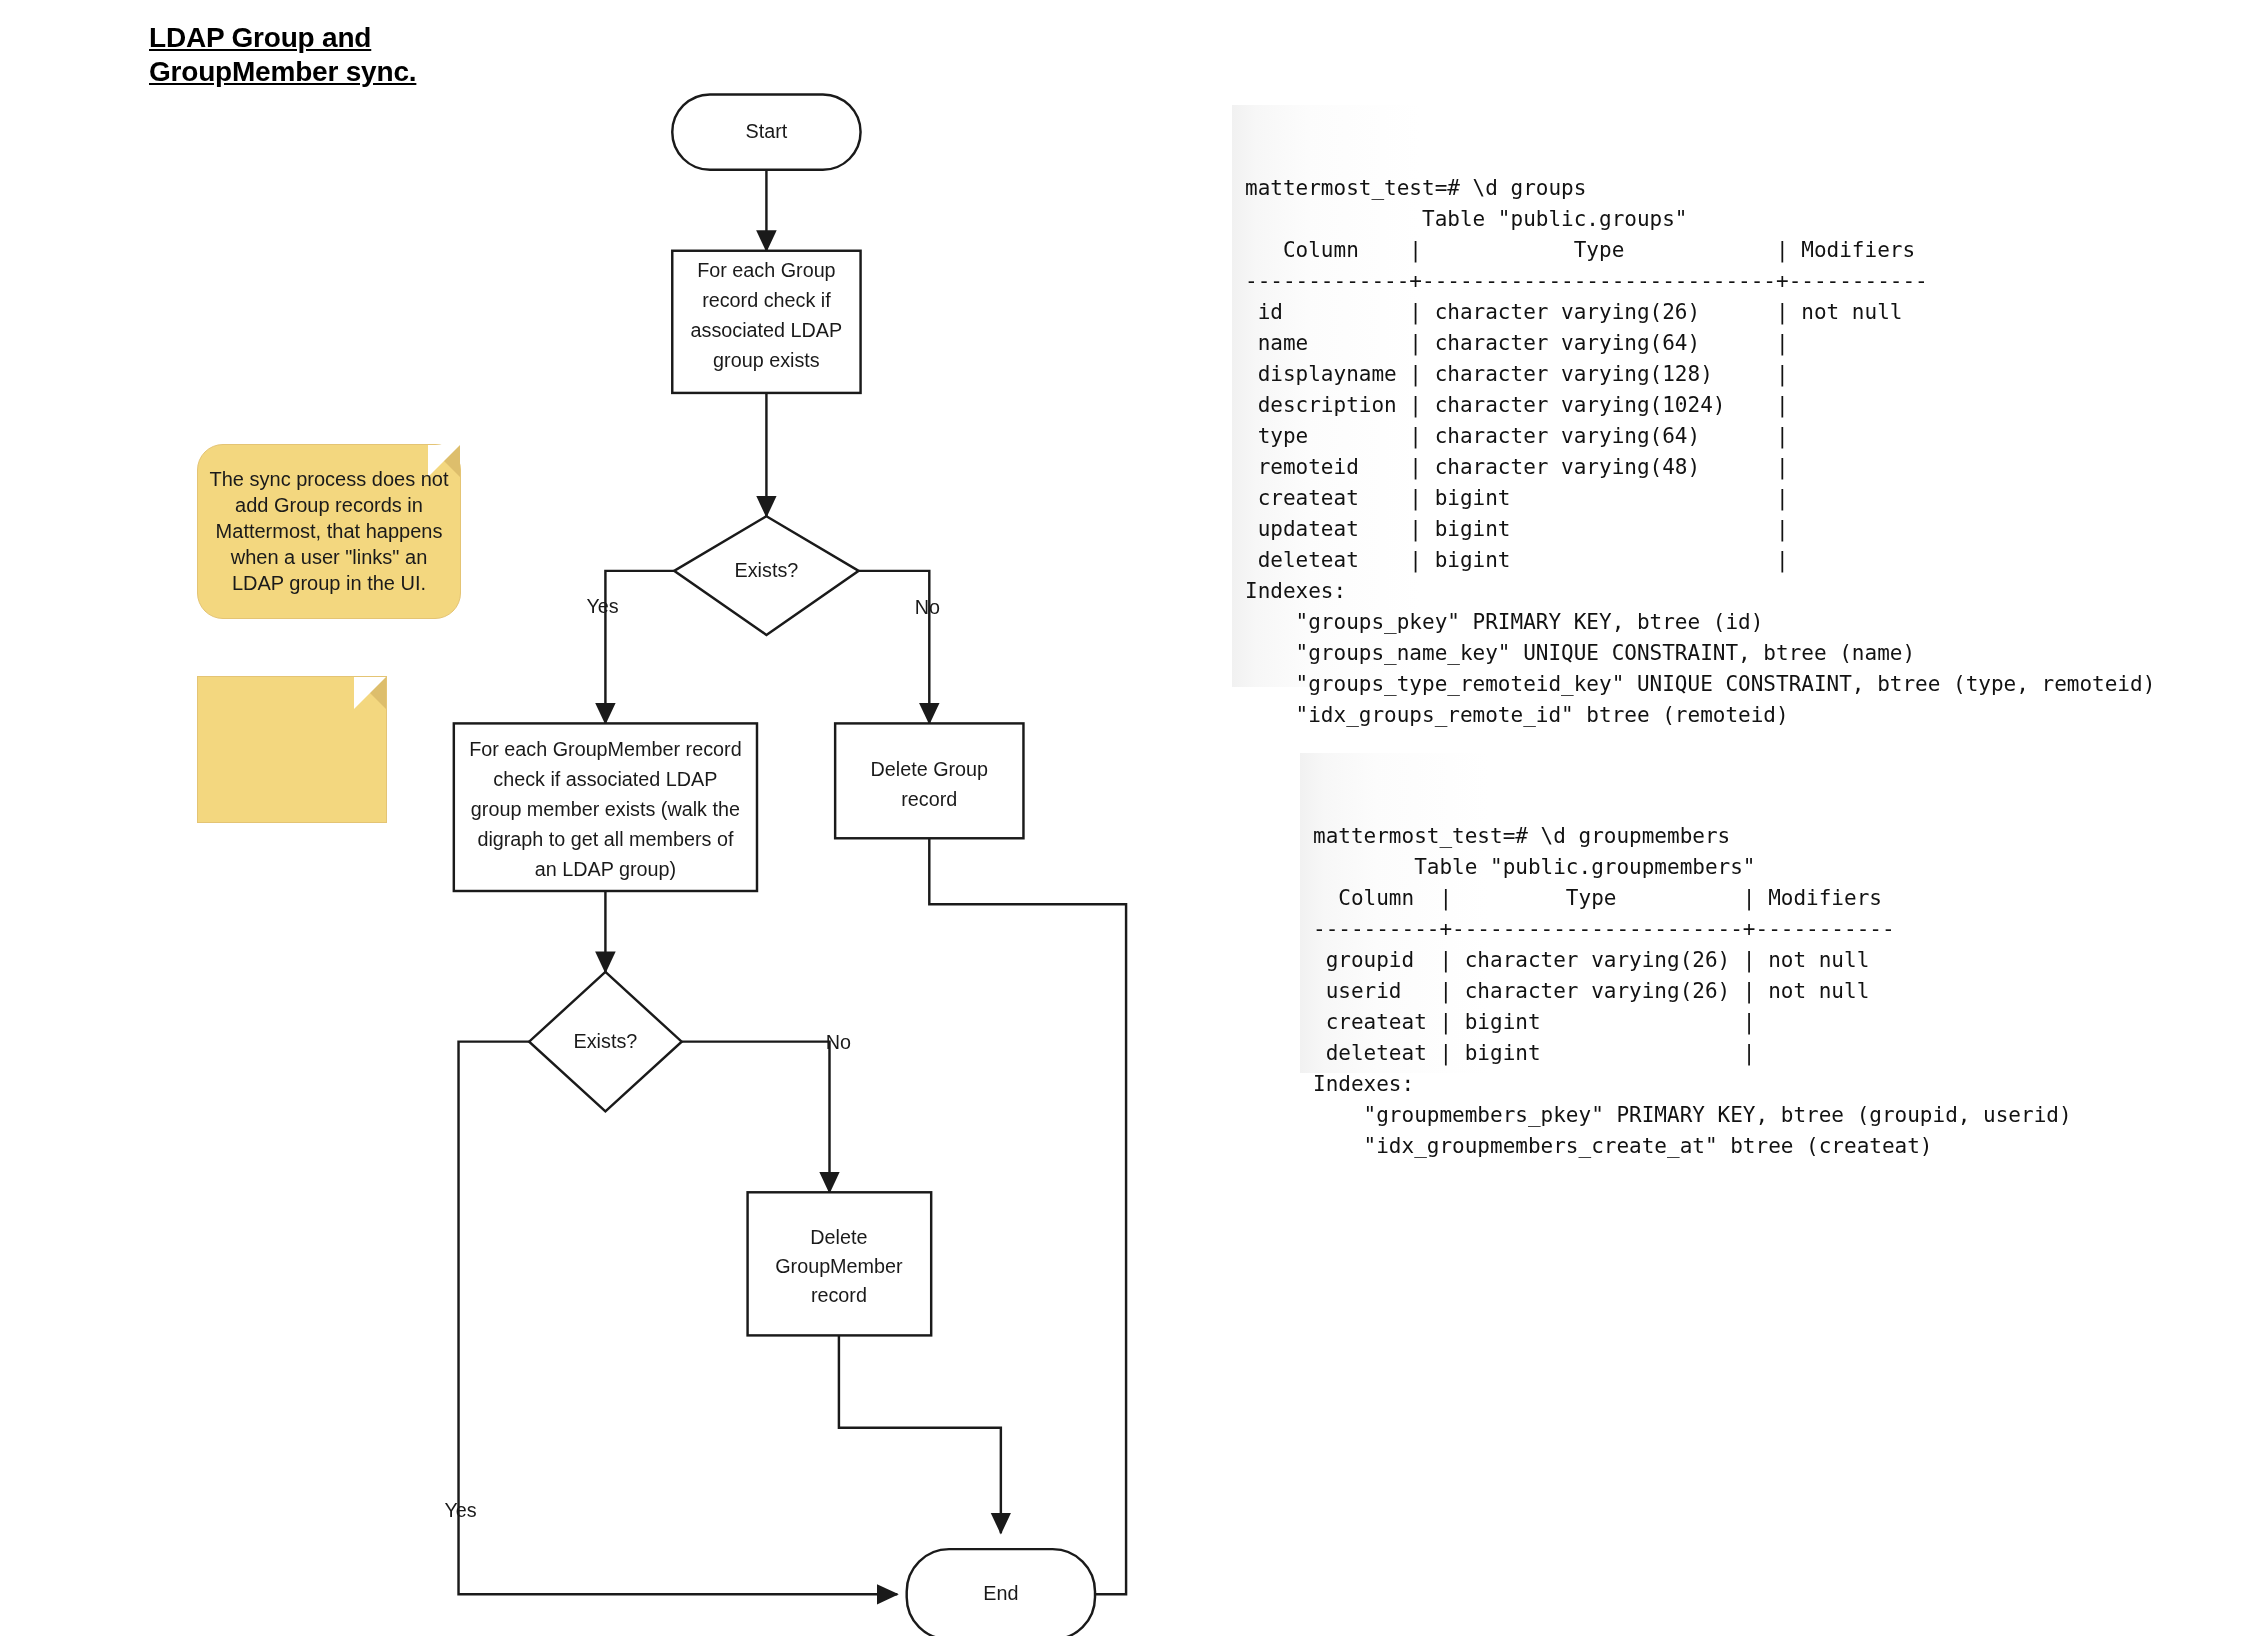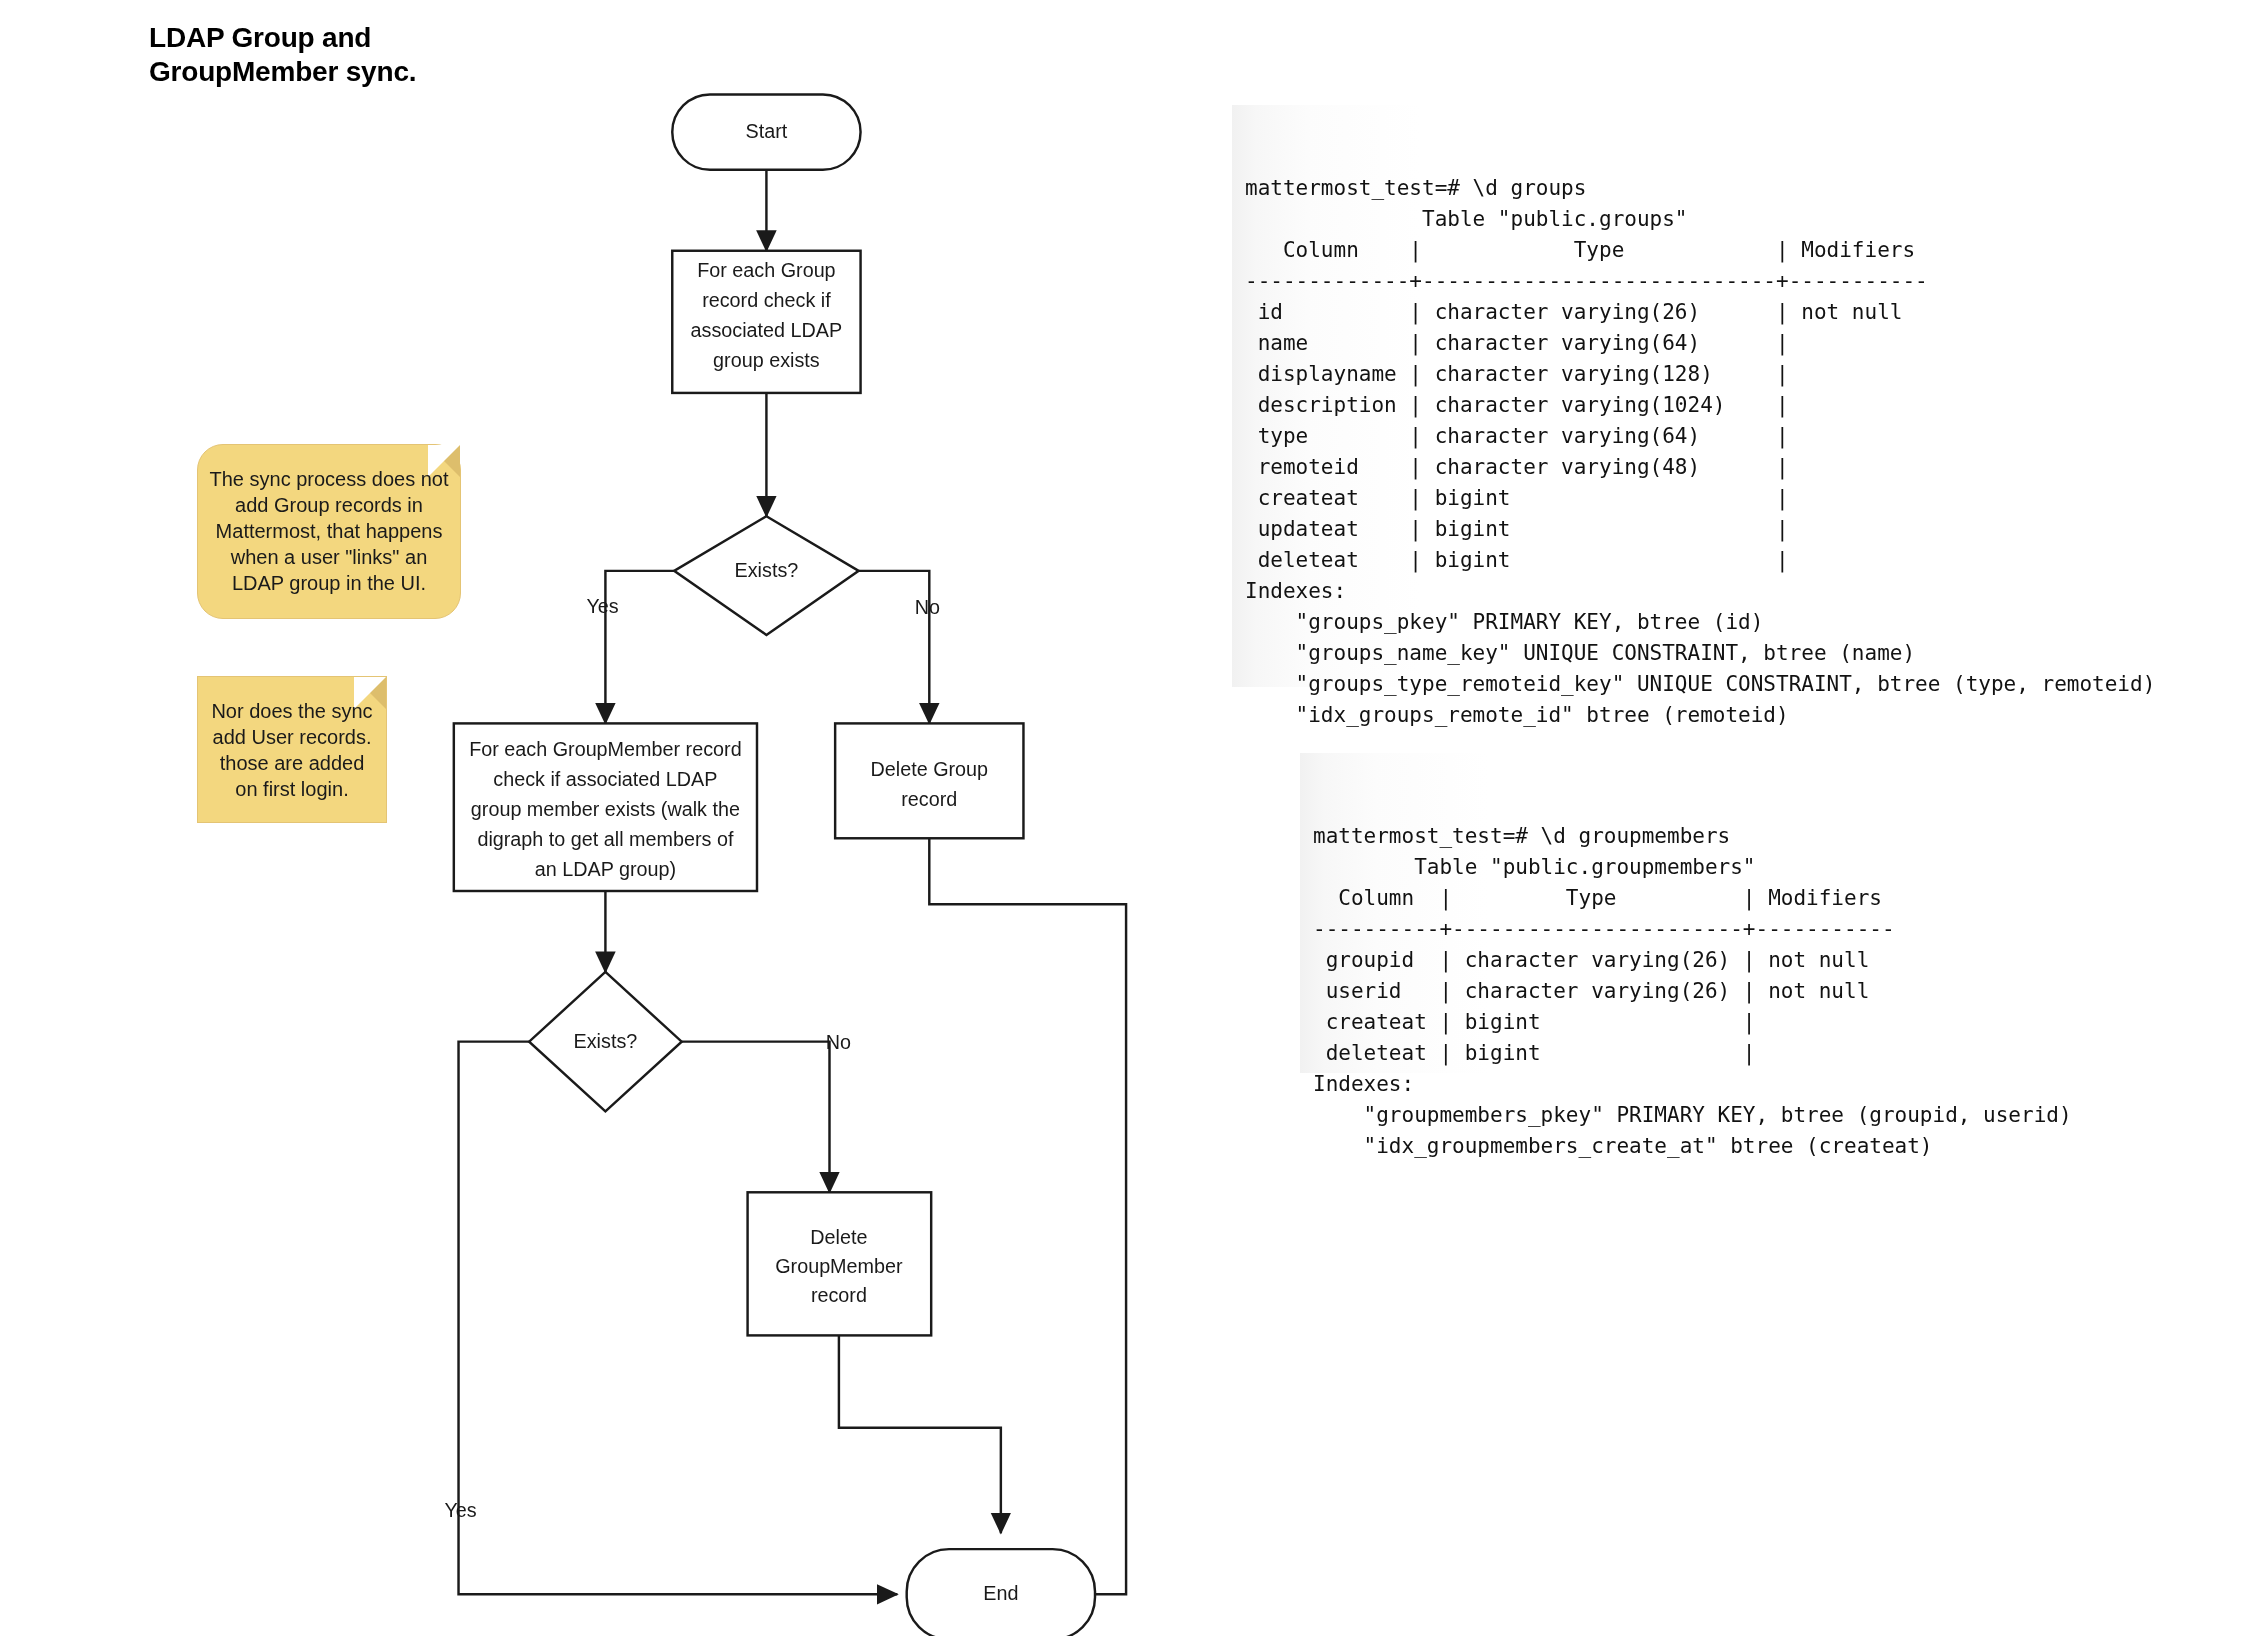--- a/index.html
+++ b/index.html
@@ -21,20 +21,21 @@
   #diagram-title {
     position: absolute;
     left: 149px;
     top: 21px;
     width: 395px;
     font-size: 28px;
     font-weight: bold;
     line-height: 1.22;
     letter-spacing: -0.2px;
     color: #000000;
+    text-decoration: underline;
   }
 
   
   #flowchart-svg {
     position: absolute;
     left: 0;
     top: 0;
     width: 1224px;
     height: 1637px;
   }
@@ -217,21 +218,20 @@
 
 <div class="sticky-note" id="note-1">
   <span class="fold"></span>
   <span class="fold-mask"></span>
   <div class="sticky-body">The sync process does not add Group records in Mattermost, that happens when a user "links" an LDAP group in the UI.</div>
 </div>
 
 <div class="sticky-note" id="note-2">
   <span class="fold"></span>
   <span class="fold-mask"></span>
-  <div class="sticky-body">Nor does the sync add User records. those are added on first login.</div>
 </div>
 
 <div class="term-block" id="term-groups">
   <div id="term-groups-text">mattermost_test=# \d groups
               Table "public.groups"
    Column    |            Type            | Modifiers 
 -------------+----------------------------+-----------
  id          | character varying(26)      | not null
  name        | character varying(64)      |
  displayname | character varying(128)     |

